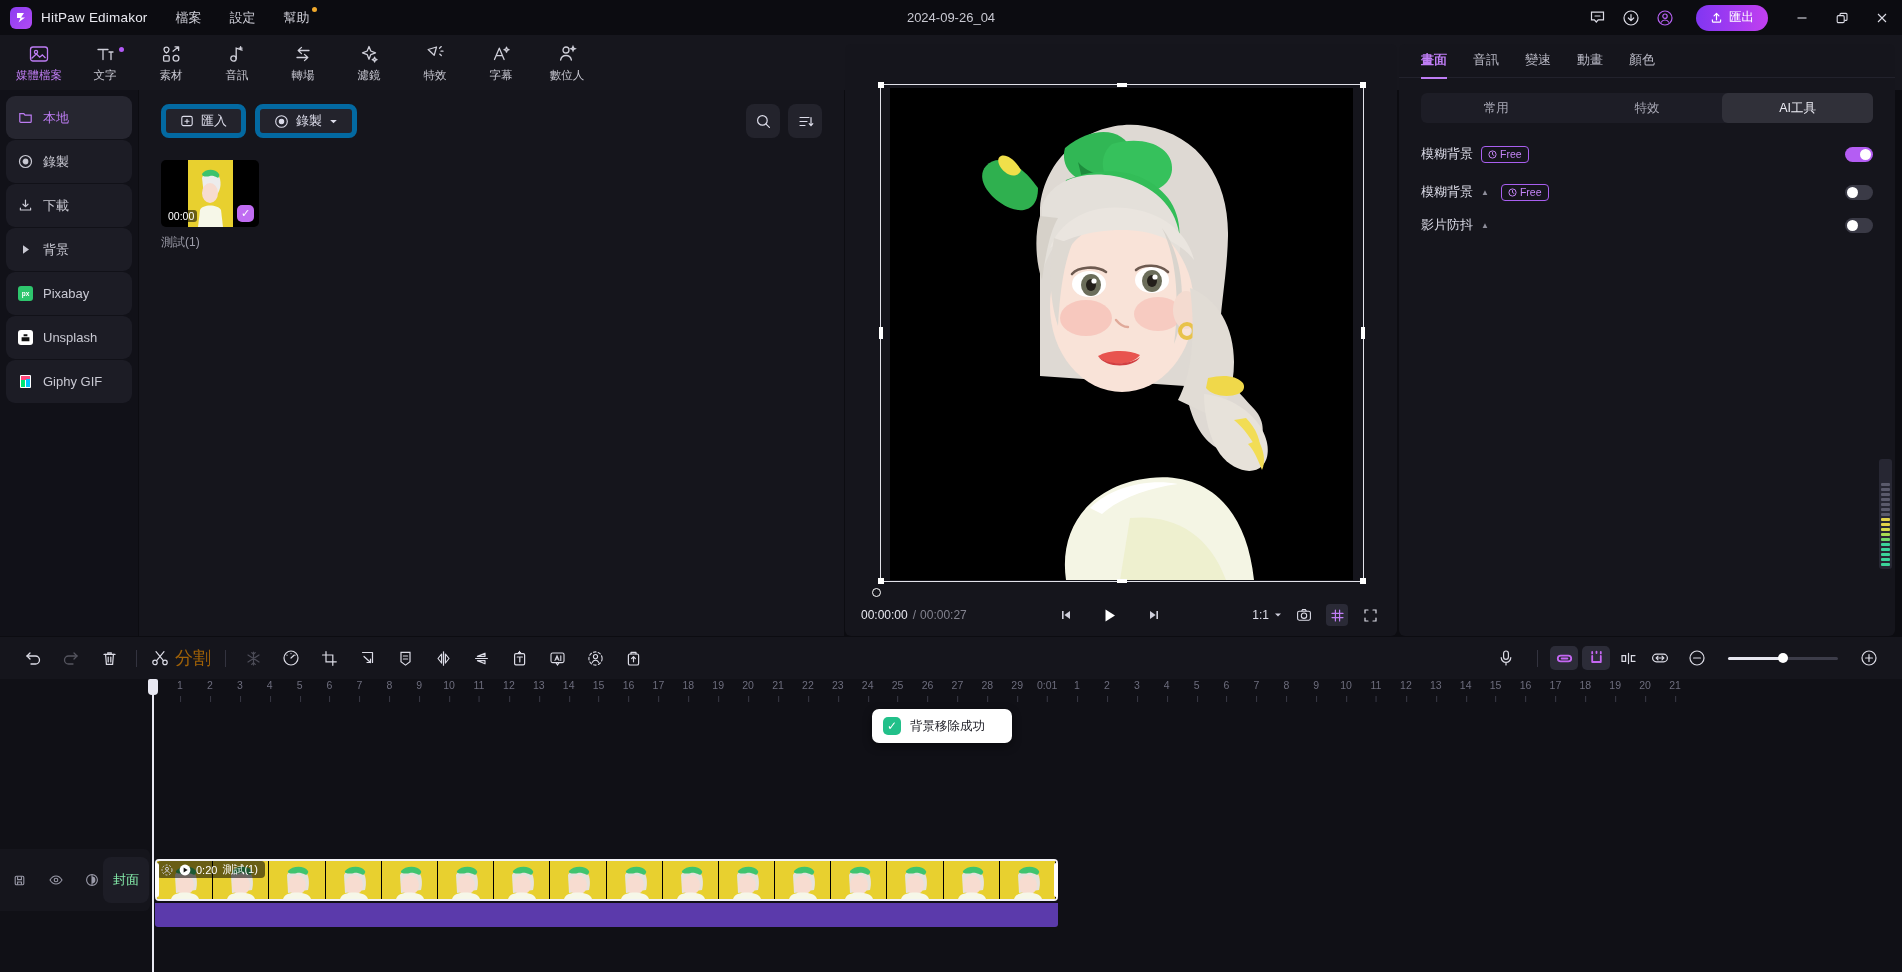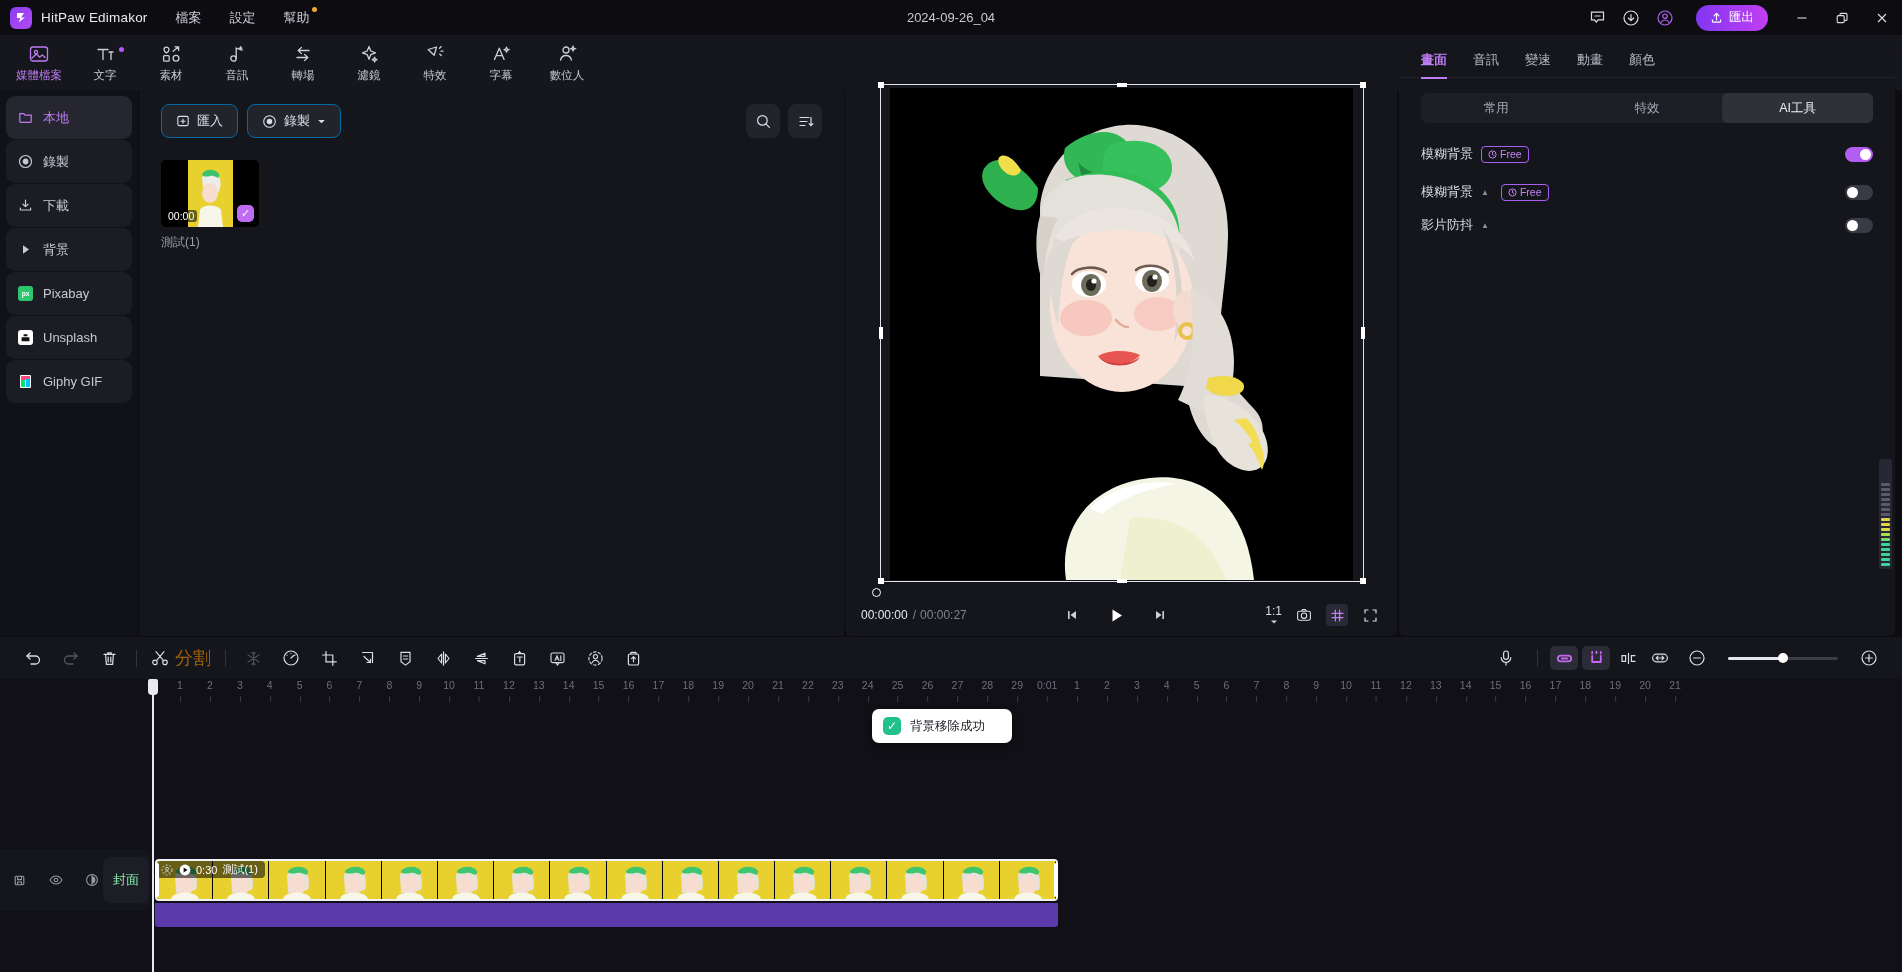--- a/index.html
+++ b/index.html
@@ -81,21 +81,21 @@
   .lb-ico { width: 17px; display: flex; align-items: center; justify-content: center; }
 
   
   .mediapanel {
     position: absolute; left: 139px; top: 90px; width: 705px; height: 546px;
     background: #15151c;
   }
   .mp-toolbar { height: 62px; display: flex; align-items: center; padding: 0 22px; }
   .btn-pill {
     height: 34px; padding: 0 14px; border-radius: 8px; background: #23232c;
-    border: 1px solid #0369a1; display: flex; align-items: center; gap: 7px;
+    border: 5px solid #0369a1; display: flex; align-items: center; gap: 7px;
     font-size: 13px; color: #ddddea; cursor: default;
   }
   .btn-pill + .btn-pill { margin-left: 9px; }
   .mp-right { margin-left: auto; display: flex; gap: 8px; }
   .sq-btn {
     width: 34px; height: 34px; border-radius: 8px; background: #23232c;
     display: flex; align-items: center; justify-content: center; cursor: default;
   }
   .thumb-wrap { padding: 8px 0 0 22px; }
   .thumb {
@@ -147,21 +147,21 @@
     border: 1.5px solid #fff; border-radius: 50%; background: #15151c;
   }
   .player-ctrl {
     position: absolute; left: 0; bottom: 0; width: 552px; height: 42px;
     display: flex; align-items: center; padding: 0 16px;
   }
   .time-cur { font-size: 12px; color: #e7e7ef; }
   .time-tot { font-size: 12px; color: #83838f; margin-left: 5px; }
   .transport { margin: 0 auto; display: flex; align-items: center; gap: 22px; }
   .pc-right { display: flex; align-items: center; gap: 11px; }
-  .ratio { font-size: 12px; color: #ddddea; display: flex; align-items: center; cursor: default; flex-direction: column; }
+  .ratio { font-size: 12px; color: #ddddea; display: flex; align-items: center; gap: 5px; cursor: default; }
   .pc-ico { width: 22px; height: 22px; display:flex; align-items:center; justify-content:center; cursor: default; }
   .pc-ico.on { background:#2a2a36; border-radius:4px; }
 
   
   .rightpanel {
     position: absolute; left: 1399px; top: 44px; width: 496px; height: 592px;
     background: #15151c; border-radius: 6px;
   }
   .rp-tabs {
     height: 34px; display: flex; align-items: center; gap: 26px; padding: 0 22px;
@@ -1130,21 +1130,21 @@
             <circle cx="6" cy="4.8" r="1.5"></circle>
             <path d="M3.6 9c.6-1.3 1.5-1.9 2.4-1.9s1.8.6 2.4 1.9"></path>
           </svg>
       </span>
       <span class="cb-ico">
         <svg width="12" height="12" viewBox="0 0 12 12">
             <circle cx="6" cy="6" r="5.4" fill="#fff"></circle>
             <path d="M4.6 3.4 8.6 6l-4 2.6z" fill="#111"></path>
           </svg>
       </span>
-      <span>0:30</span>
+      <span>0:20</span>
       <span>測試(1)</span>
     </div>
     <div class="clip-audio"></div>
     <div class="clip-handle" style="left:155px;"></div>
     <div class="clip-handle" style="left:1054px;"></div>
   </div>
 
   <div class="toast">
     <span class="tico">✓</span>
     <span class="ttxt">背景移除成功</span>

